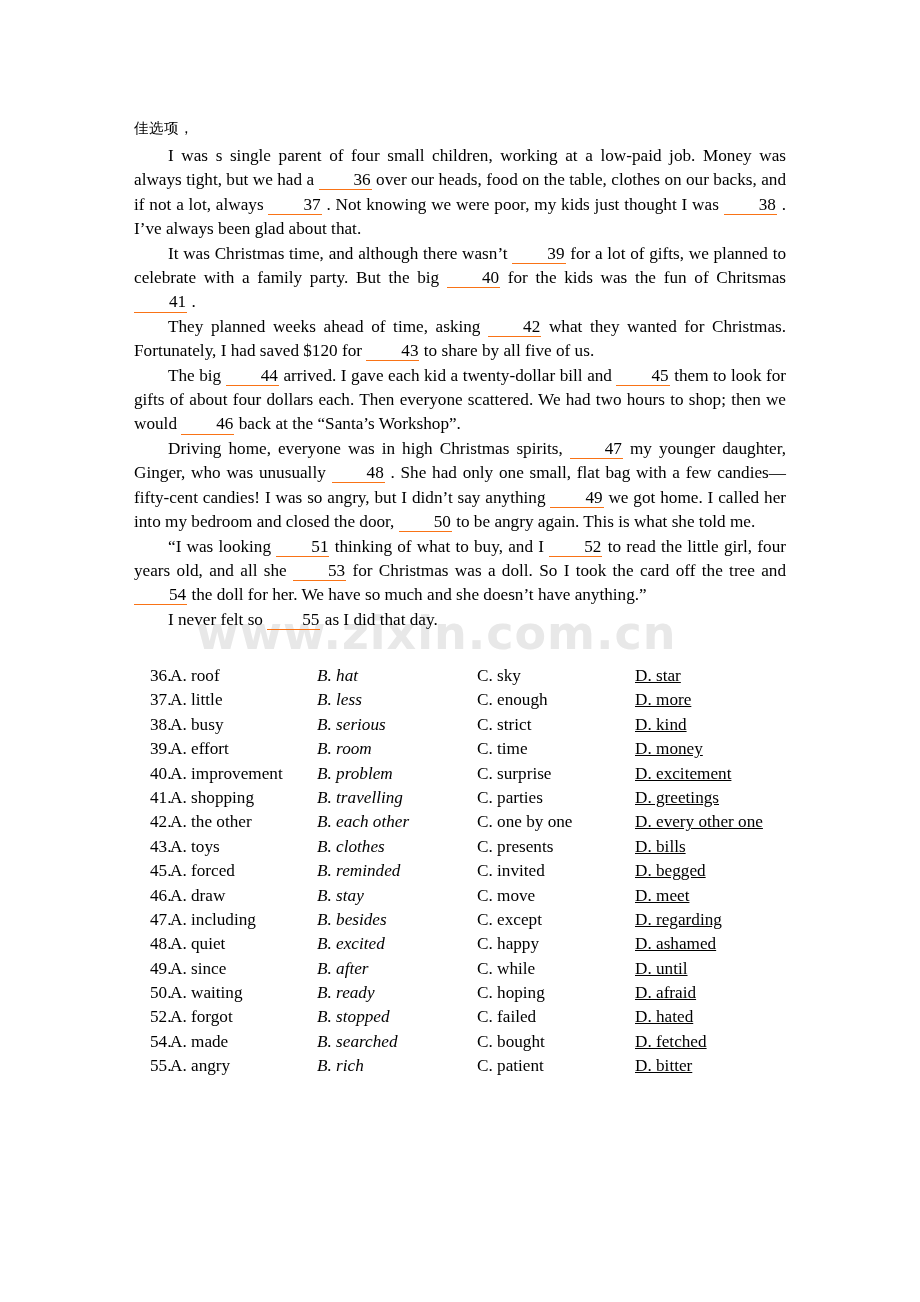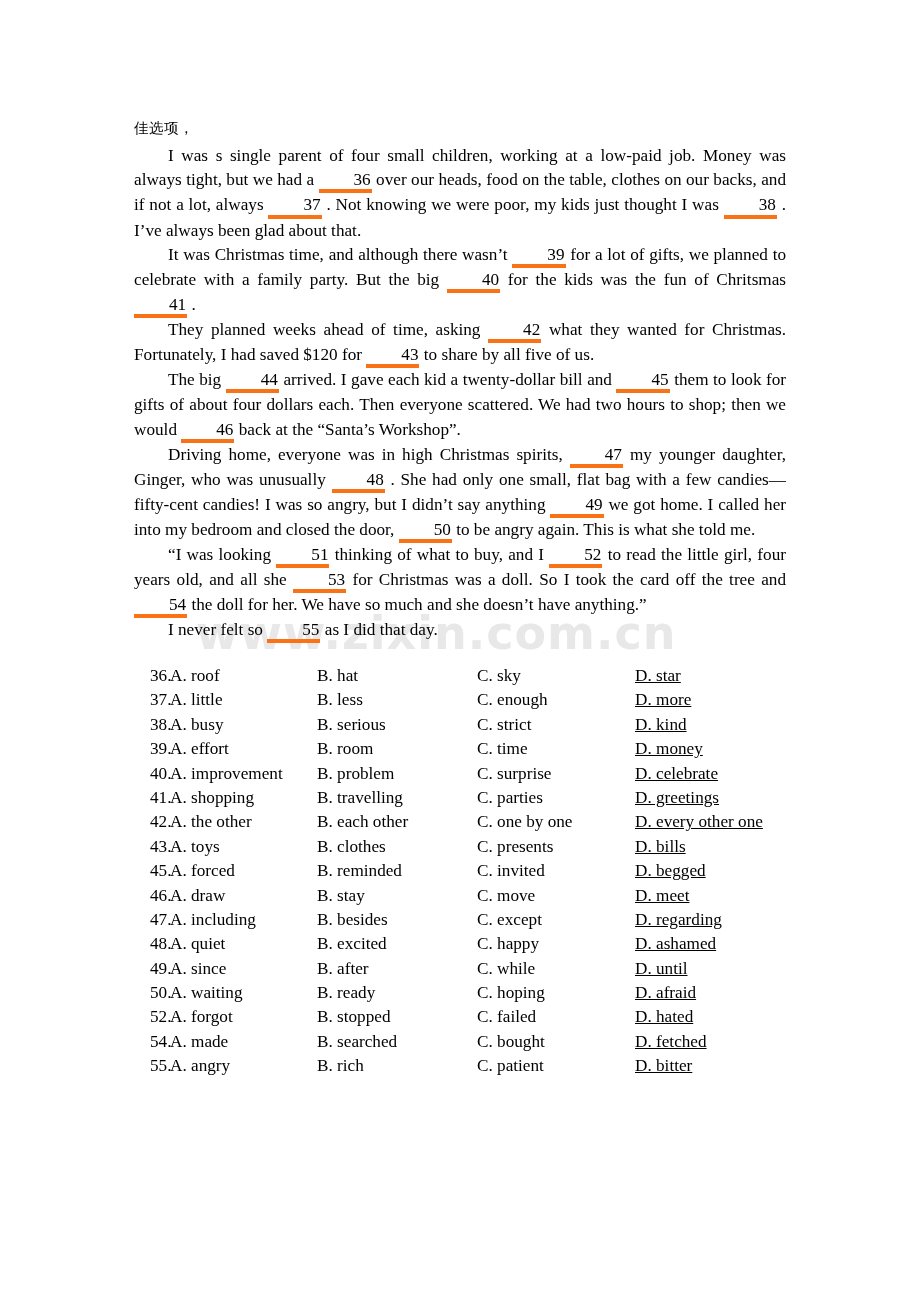--- a/index.html
+++ b/index.html
@@ -38,21 +38,21 @@
     margin: 0;
     font-size: 17.2px;
     line-height: 24.4px;
     text-align: justify;
     text-justify: inter-word;
     text-indent: 34px;
     hyphens: none;
   }
   .blank {
     display: inline-block;
-    border-bottom: 4px solid #f97316;
+    border-bottom: 1px solid #f97316;
     text-align: center;
     vertical-align: baseline;
     line-height: 1.05;
     padding: 0 1px;
   }
   .w-sm  { min-width: 26px; }
   .w-md  { min-width: 34px; text-align: right; }
   .w-lg  { min-width: 44px; }
 
   .watermark {
@@ -83,21 +83,21 @@
     font-size: 17.2px;
     line-height: 24.4px;
     white-space: nowrap;
   }
   .opt-num {
     position: absolute;
     left: 16px;
     width: 34px;
   }
   .opt-a { position: absolute; left: 36px; }
-  .opt-b { position: absolute; left: 183px; }
+  .opt-b { position: absolute; left: 183px; font-style: italic; }
   .opt-c { position: absolute; left: 343px; }
   .opt-d { position: absolute; left: 501px; text-decoration: underline; }
 </style>
 </head>
 <body>
 
 <div class="page">
 
   <div class="watermark">www.zixin.com.cn</div>
 
@@ -141,21 +141,21 @@
         <span class="opt-a">A. effort</span>
         <span class="opt-b">B. room</span>
         <span class="opt-c">C. time</span>
         <span class="opt-d">D. money</span>
       </div>
       <div class="opt-row">
         <span class="opt-num">40.</span>
         <span class="opt-a">A. improvement</span>
         <span class="opt-b">B. problem</span>
         <span class="opt-c">C. surprise</span>
-        <span class="opt-d">D. celebrate</span>
+        <span class="opt-d">D. excitement</span>
       </div>
       <div class="opt-row">
         <span class="opt-num">41.</span>
         <span class="opt-a">A. shopping</span>
         <span class="opt-b">B. travelling</span>
         <span class="opt-c">C. parties</span>
         <span class="opt-d">D. greetings</span>
       </div>
       <div class="opt-row">
         <span class="opt-num">42.</span>

